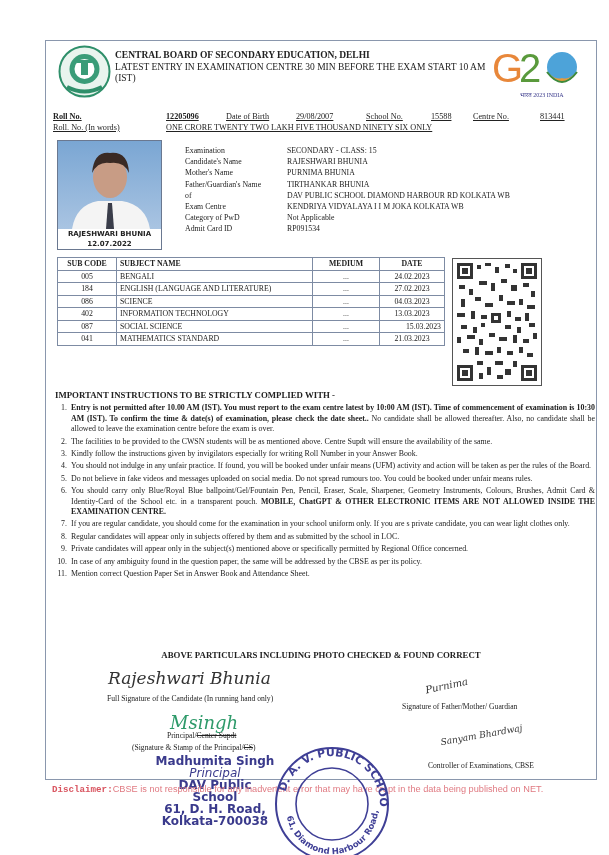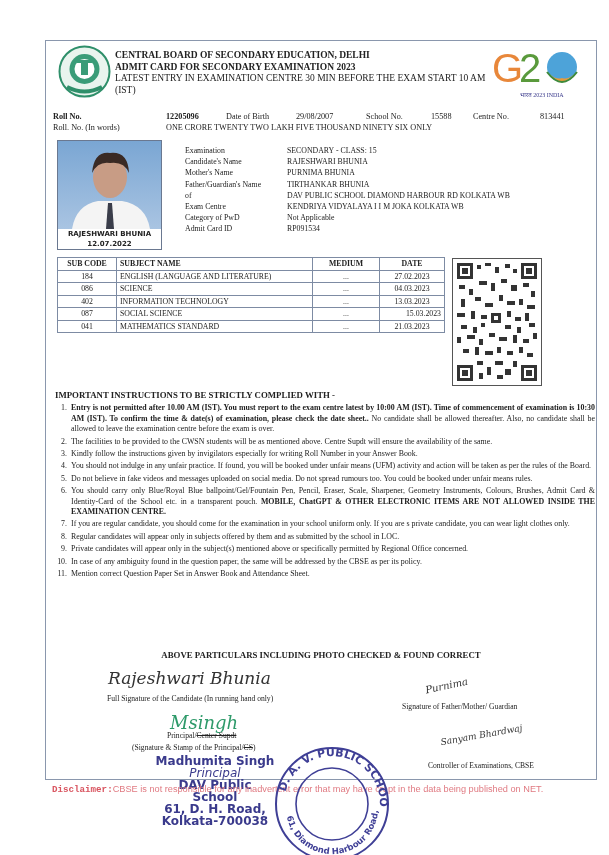--- a/index.html
+++ b/index.html
@@ -9,21 +9,21 @@
   }
   .card {
     position: absolute; left: 45px; top: 40px; width: 552px; height: 740px;
     border: 1px solid #8a97ad; box-sizing: border-box;
   }
   .logo-cbse { position: absolute; left: 57px; top: 44px; width: 55px; height: 55px; }
   .logo-g20 { position: absolute; left: 492px; top: 44px; width: 95px; height: 58px; }
   .hdr { position: absolute; left: 115px; top: 50px; width: 380px; text-align: left; font-size: 9.5px; line-height: 11.5px; }
   .hdr .b { font-weight: bold; }
   .row-roll { position: absolute; top: 112px; left: 53px; font-size: 8.2px; width: 545px; }
-  .row-roll span { position: absolute; white-space: nowrap; }
+  .row-roll span { position: absolute; white-space: nowrap; text-decoration: underline; }
   .photo {
     position: absolute; left: 57px; top: 140px; width: 105px; height: 110px;
     border: 1px solid #6a7890; box-sizing: border-box; background: #d9e3ee; overflow: hidden;
   }
   .photo .bg { position: absolute; left: 0; top: 0; right: 0; height: 88px; background: linear-gradient(#7aa6d3, #a9c4e2); }
   .photo .caption { position: absolute; left: 0; right: 0; top: 88px; height: 22px; background: #fff; text-align: center;
     font-family: "DejaVu Sans", sans-serif; font-weight: bold; font-size: 7px; line-height: 10px; color: #222; }
   .details { position: absolute; left: 185px; top: 145px; font-size: 7.8px; line-height: 11.2px; }
   .details .lbl { position: absolute; left: 0; white-space: nowrap; }
   .details .val { position: absolute; left: 102px; white-space: nowrap; }
@@ -60,21 +60,20 @@
     <circle cx="27.5" cy="25" r="15" fill="#3a9c78"></circle>
     <circle cx="27.5" cy="25" r="10" fill="#ffffff"></circle>
     <rect x="24" y="18" width="7" height="13" fill="#3a9c78"></rect>
     <rect x="20" y="16" width="15" height="3" fill="#3a9c78"></rect>
     <path d="M10 43 Q27.5 52 45 43" stroke="#2f8f6a" stroke-width="4" fill="none"></path>
   </svg>
 </div>
 
 <div class="hdr">
   <div class="b">CENTRAL BOARD OF SECONDARY EDUCATION, DELHI</div>
-  <div class="b">ADMIT CARD FOR SECONDARY EXAMINATION 2023</div>
   <div>LATEST ENTRY IN EXAMINATION CENTRE 30 MIN BEFORE THE EXAM START 10 AM</div>
   <div>(IST)</div>
 </div>
 
 <div class="logo-g20">
   <svg width="95" height="58" viewBox="0 0 95 58">
     <text x="0" y="38" font-family="Liberation Sans, sans-serif" font-size="40" fill="#e8873a">G</text>
     <text x="27" y="38" font-family="Liberation Sans, sans-serif" font-size="40" fill="#5a9a3c">2</text>
     <circle cx="70" cy="23" r="15" fill="#4da3d9"></circle>
     <path d="M58 30 Q70 45 82 30 Q76 36 70 34 Q64 36 58 30Z" fill="#e89a3a"></path>
@@ -132,20 +131,26 @@
 <table class="subjects">
   <thead>
     <tr>
       <th style="width:52px;text-align:center">SUB CODE</th>
       <th style="text-align:left">SUBJECT NAME</th>
       <th style="width:60px;text-align:center">MEDIUM</th>
       <th style="width:58px;text-align:center">DATE</th>
     </tr>
   </thead>
   <tbody>
+    <tr>
+      <td style="text-align:center">005</td>
+      <td>BENGALI</td>
+      <td style="text-align:center">...</td>
+      <td style="text-align:center">24.02.2023</td>
+    </tr>
     <tr>
       <td style="text-align:center">184</td>
       <td>ENGLISH (LANGUAGE AND LITERATURE)</td>
       <td style="text-align:center">...</td>
       <td style="text-align:center">27.02.2023</td>
     </tr>
     <tr>
       <td style="text-align:center">086</td>
       <td>SCIENCE</td>
       <td style="text-align:center">...</td>

